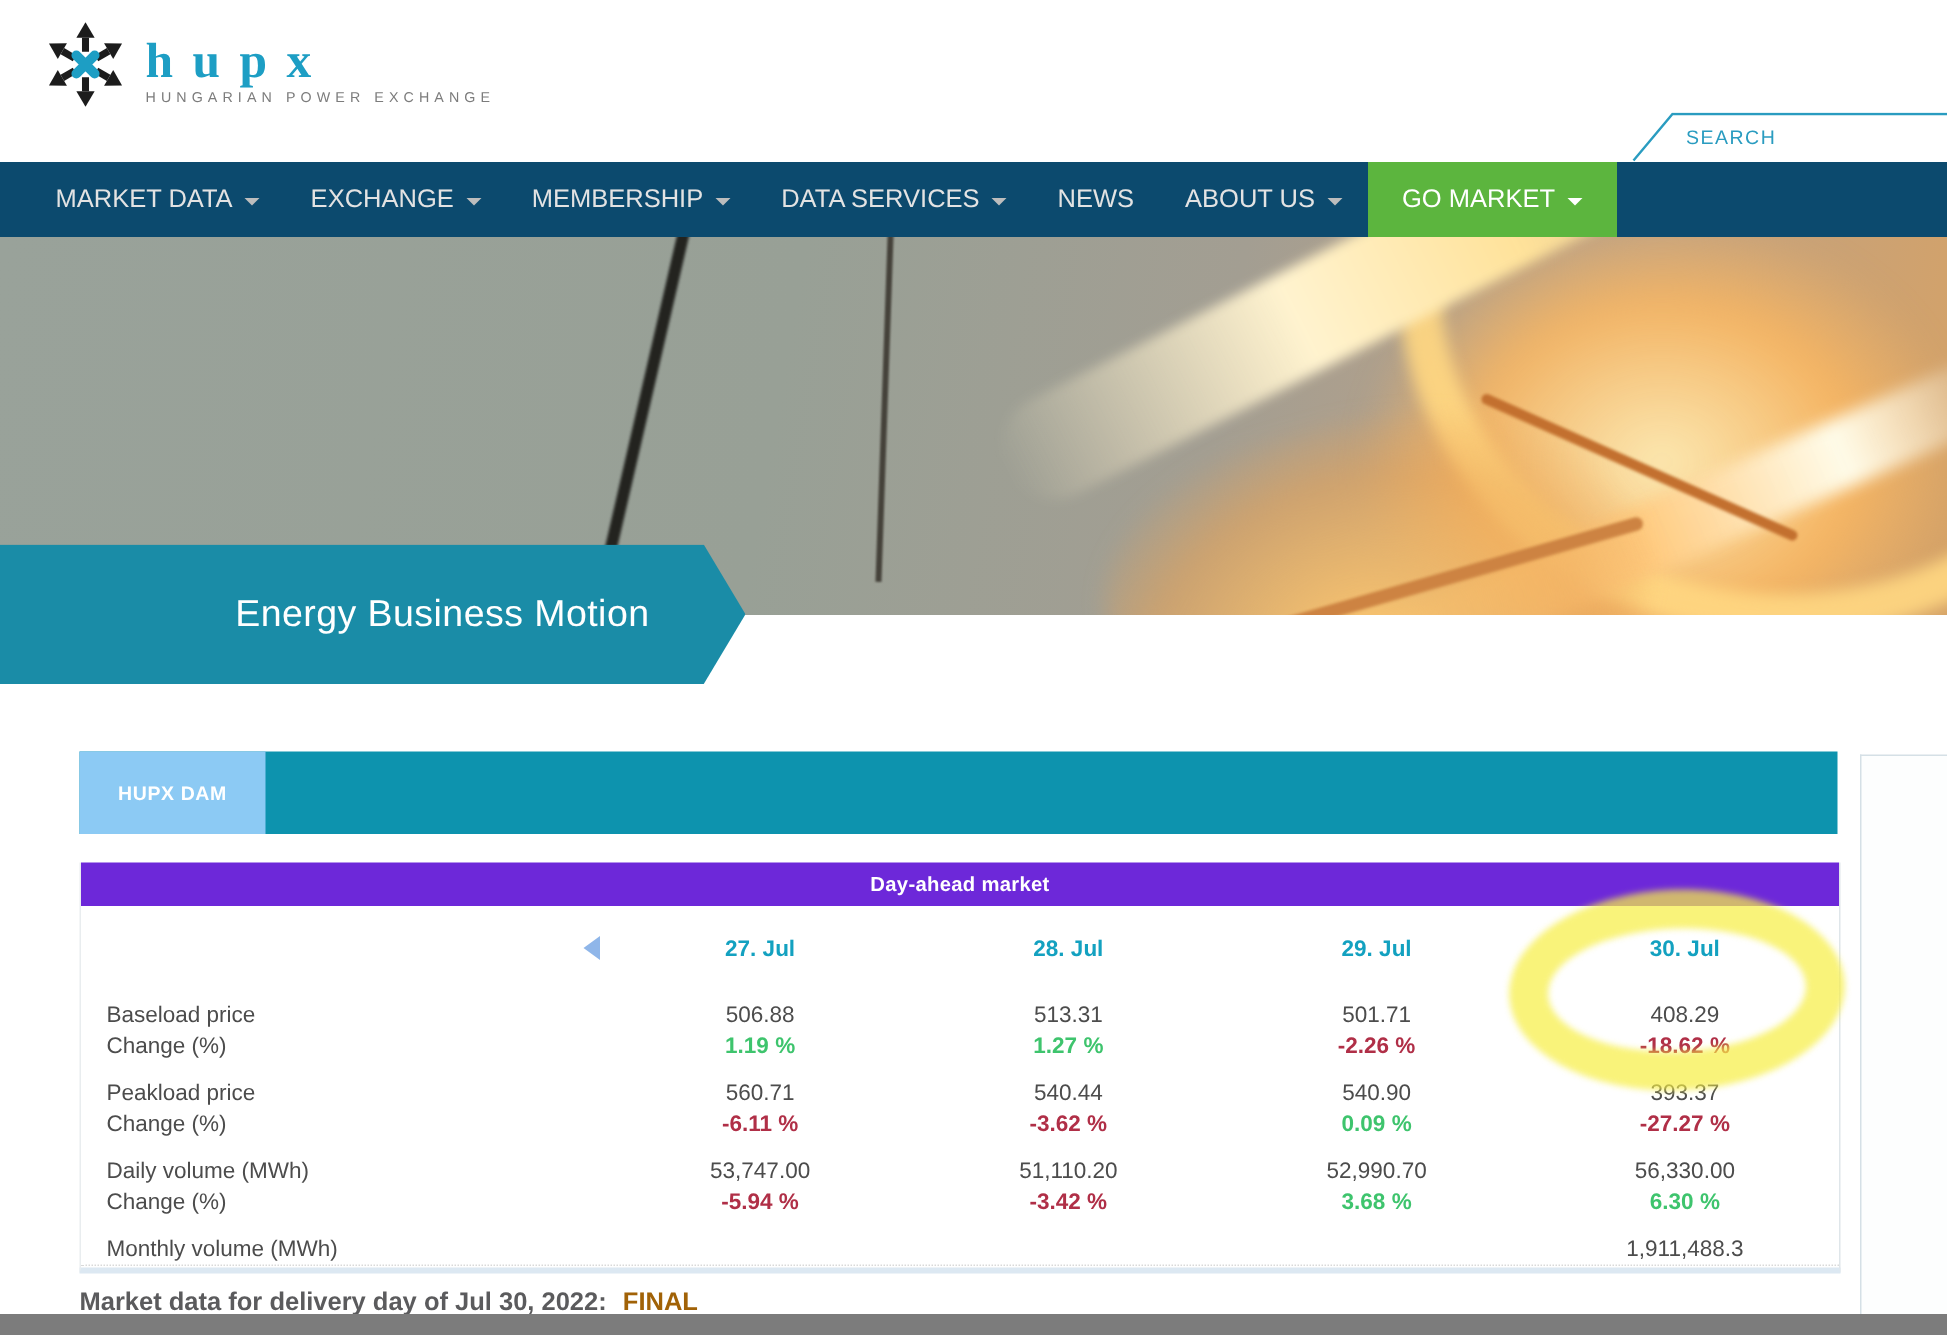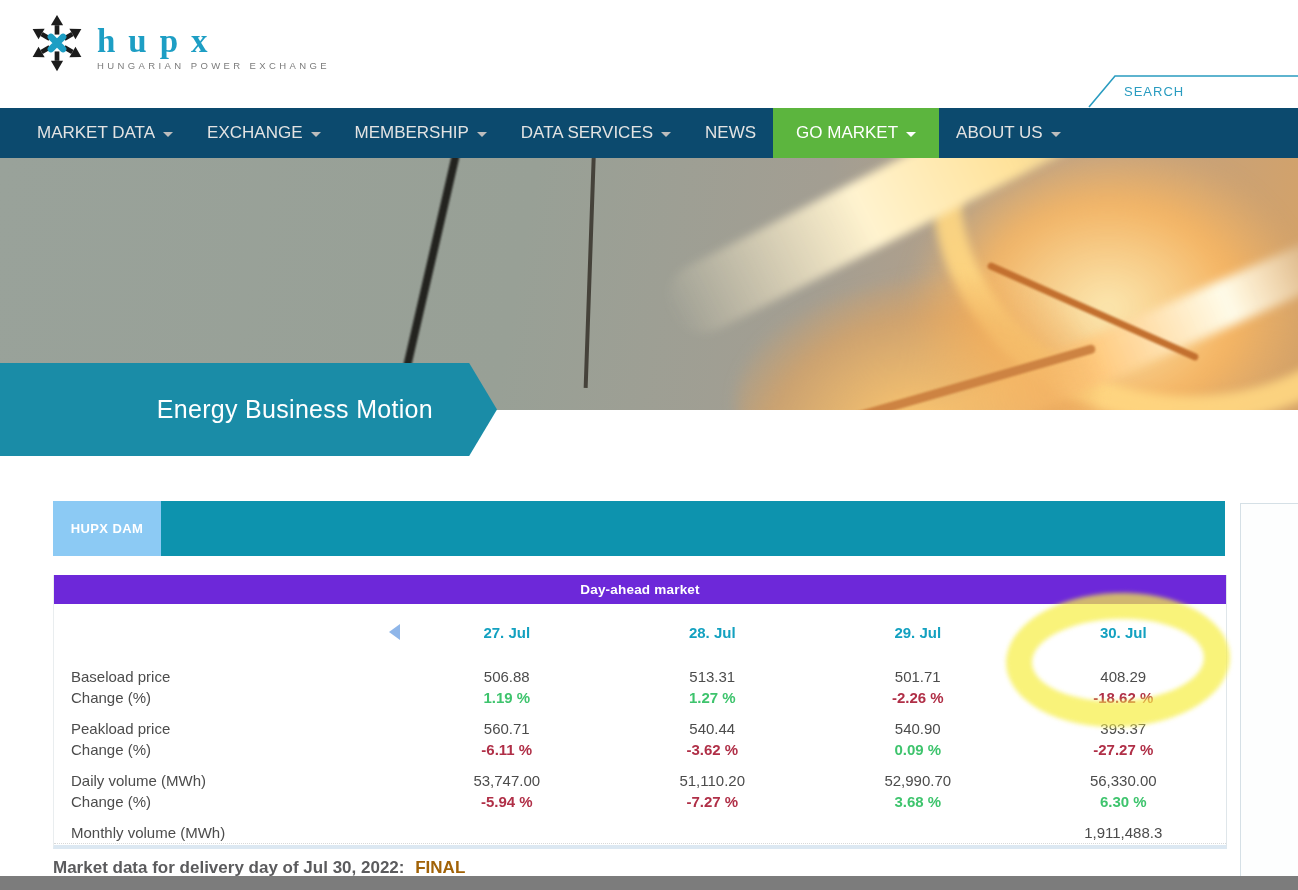--- a/index.html
+++ b/index.html
@@ -46,21 +46,21 @@
   .wire3{left:850px;top:220px;width:250px;height:9px;border-radius:5px;background:#cd8342;transform:rotate(-16deg);filter:blur(1px);}
   .wire4{right:90px;top:150px;width:230px;height:7px;border-radius:4px;background:#c3702f;transform:rotate(24deg);filter:blur(1px);}
 
   .banner{position:absolute;left:0;top:363px;width:497px;height:93px;background:#1a8ca7;z-index:3;
         clip-path:polygon(0 0,94.4% 0,100% 50%,94.4% 100%,0 100%);
         display:flex;align-items:center;justify-content:flex-end;padding-right:64px;box-sizing:border-box;}
   .banner span{color:#fff;font-size:25px;letter-spacing:.3px;}
 
   
   .tabbar{position:absolute;left:53px;top:501px;width:1172px;height:55px;background:#0d93ae;display:flex;z-index:2;}
-  .tab{width:108px;display:flex;align-items:center;justify-content:center;color:#fff;
+  .tab{width:124px;display:flex;align-items:center;justify-content:center;color:#fff;
        font-size:13px;font-weight:bold;letter-spacing:.4px;cursor:pointer;}
   .tab.active{background:#8ccaf4;}
 
   
   .tablecard{position:absolute;left:53px;top:575px;width:1172px;height:270px;background:#fff;z-index:2;
        border-left:1px solid #e9edef;border-right:1px solid #dfe6ea;border-bottom:4px solid #dce8f2;box-sizing:content-box;}
   .ttitle{height:29px;background:#6d28d9;color:#fff;font-size:13.5px;font-weight:bold;
        display:flex;align-items:center;justify-content:center;letter-spacing:.2px;}
   .trow{display:flex;align-items:center;height:21px;font-size:15px;color:#4c4c4c;}
   .trow .lbl{width:350px;padding-left:17px;box-sizing:border-box;display:flex;align-items:center;justify-content:space-between;}
@@ -135,26 +135,26 @@
         <span>MEMBERSHIP</span>
         <span class="caret"></span>
       </div>
       <div class="nav-item">
         <span>DATA SERVICES</span>
         <span class="caret"></span>
       </div>
       <div class="nav-item">
         <span>NEWS</span>
       </div>
+      <div class="nav-item">
+        <span>ABOUT US</span>
+        <span class="caret"></span>
+      </div>
       <div class="nav-item nav-go">
         <span>GO MARKET</span>
-        <span class="caret"></span>
-      </div>
-      <div class="nav-item">
-        <span>ABOUT US</span>
         <span class="caret"></span>
       </div>
     </div>
 
   <div class="hero">
     <i class="glow1"></i>
     <i class="arc1"></i>
     <i class="streak1"></i>
     <i class="streak2"></i>
     <i class="bulb"></i>
@@ -216,21 +216,21 @@
         <div class="trow g-sep">
           <div class="lbl">Daily volume (MWh)</div>
           <div class="cell">53,747.00</div>
           <div class="cell">51,110.20</div>
           <div class="cell">52,990.70</div>
           <div class="cell">56,330.00</div>
         </div>
         <div class="trow">
           <div class="lbl">Change (%)</div>
           <div class="cell chg neg">-5.94 %</div>
-          <div class="cell chg neg">-7.27 %</div>
+          <div class="cell chg neg">-3.42 %</div>
           <div class="cell chg pos">3.68 %</div>
           <div class="cell chg pos">6.30 %</div>
         </div>
         <div class="trow g-sep monthly">
           <div class="lbl">Monthly volume (MWh)</div>
           <div class="cell"></div>
           <div class="cell"></div>
           <div class="cell"></div>
           <div class="cell">1,911,488.3</div>
         </div>

